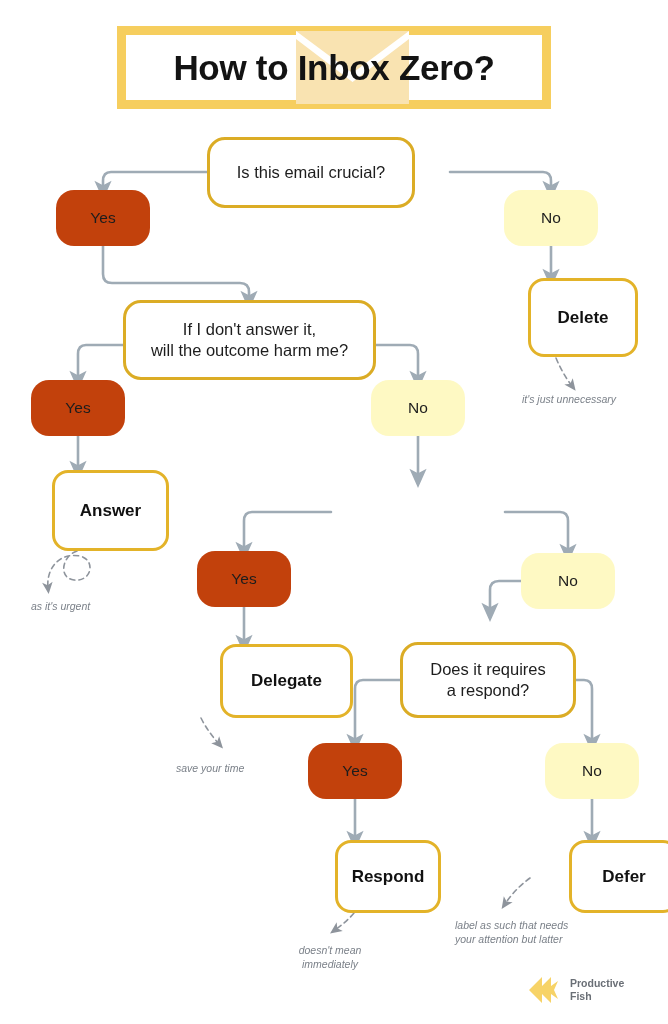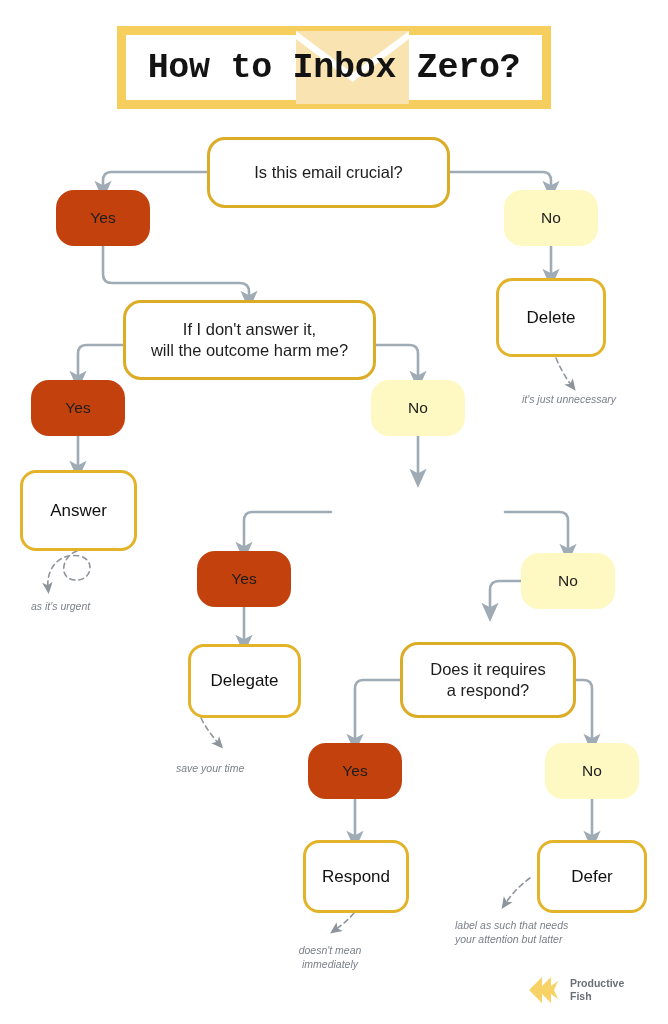--- a/index.html
+++ b/index.html
@@ -41,21 +41,20 @@
     height: 83px;
     display: flex;
     align-items: center;
     justify-content: center;
     font-size: 35px;
     font-weight: bold;
     color: #131313;
     letter-spacing: -0.3px;
     white-space: nowrap;
     z-index: 3;
-    font-family: Liberation Mono, monospace;
   }
   .envelope {
     position: absolute;
     left: 296px;
     top: 31px;
     width: 113px;
     height: 73px;
     z-index: 2;
   }
 
@@ -75,21 +74,22 @@
     background: #ffffff;
     color: #1d1d1d;
     font-size: 16.5px;
   }
   .terminal {
     border: 3px solid #e3b329;
     border-radius: 16px;
     background: #ffffff;
     color: #111111;
     font-size: 17px;
-    font-weight: normal;
+    font-weight: bold;
+    margin-left: 32px;
   }
   .badge {
     border-radius: 18px;
     color: #1d1d1d;
     font-size: 15.5px;
   }
   .badge-yes { background: #c2410c; }
   .badge-no  { background: #fef9c3; }
 
   .note {
@@ -181,21 +181,21 @@
     </g>
   </svg>
 
   <div class="title-frame"></div>
   <svg class="envelope" viewBox="0 0 113 73">
     <rect x="0" y="0" width="113" height="73" fill="#f9e3b1"></rect>
     <path d="M0,0 L56.5,42 L113,0 L113,8 L56.5,51 L0,8 Z" fill="#ffffff"></path>
   </svg>
   <div class="title-text">How to Inbox Zero?</div>
 
-  <div class="node question" style="left:207px;top:137px;width:243px;height:71px;">Is this email crucial?</div>
+  <div class="node question" style="left:207px;top:137px;width:208px;height:71px;">Is this email crucial?</div>
 
   <div class="node badge badge-yes" style="left:56px;top:190px;width:94px;height:56px;">Yes</div>
 
   <div class="node badge badge-no" style="left:504px;top:190px;width:94px;height:56px;">No</div>
 
   <div class="node terminal" style="left:496px;top:278px;width:110px;height:79px;">Delete</div>
   <div class="note note-center" style="left:504px;top:392px;width:130px;">it's just unnecessary</div>
 
   <div class="node question" style="left:123px;top:300px;width:253px;height:80px;white-space:pre-line;">If I don't answer it,
 will the outcome harm me?</div>
@@ -205,21 +205,21 @@
   <div class="node badge badge-no" style="left:371px;top:380px;width:94px;height:56px;">No</div>
 
   <div class="node terminal" style="left:20px;top:470px;width:117px;height:81px;">Answer</div>
   <div class="note note-left" style="left:31px;top:599px;width:120px;">as it's urgent</div>
 
 
   <div class="node badge badge-yes" style="left:197px;top:551px;width:94px;height:56px;">Yes</div>
 
   <div class="node badge badge-no" style="left:521px;top:553px;width:94px;height:56px;">No</div>
 
-  <div class="node terminal" style="left:188px;top:644px;width:113px;height:74px;">Delegate</div>
+  <div class="node terminal" style="left:188px;top:644px;width:133px;height:74px;">Delegate</div>
   <div class="note note-left" style="left:176px;top:761px;width:130px;">save your time</div>
 
   <div class="node question" style="left:400px;top:642px;width:176px;height:76px;white-space:pre-line;">Does it requires
 a respond?</div>
 
   <div class="node badge badge-yes" style="left:308px;top:743px;width:94px;height:56px;">Yes</div>
 
   <div class="node badge badge-no" style="left:545px;top:743px;width:94px;height:56px;">No</div>
 
   <div class="node terminal" style="left:303px;top:840px;width:106px;height:73px;">Respond</div>

